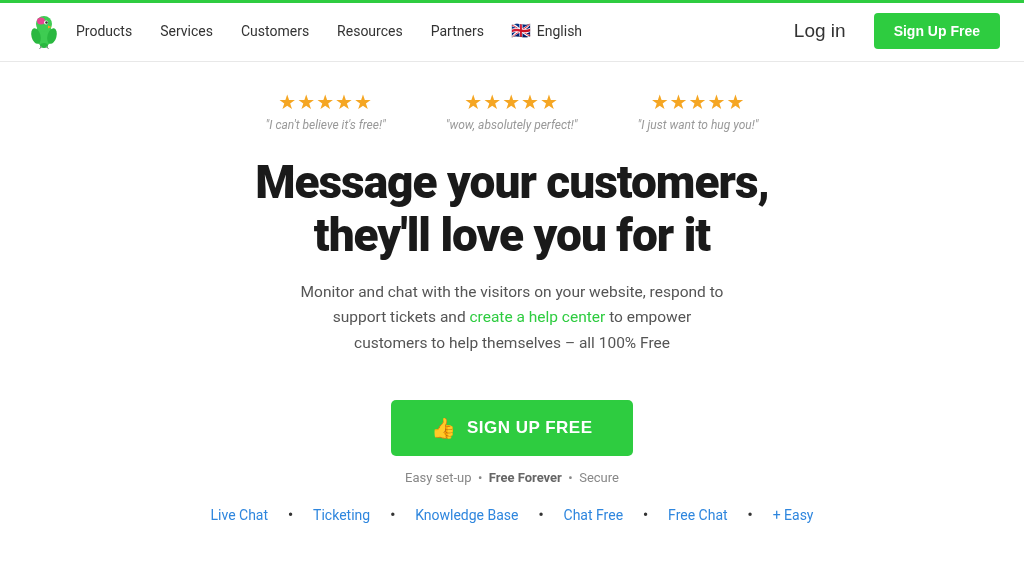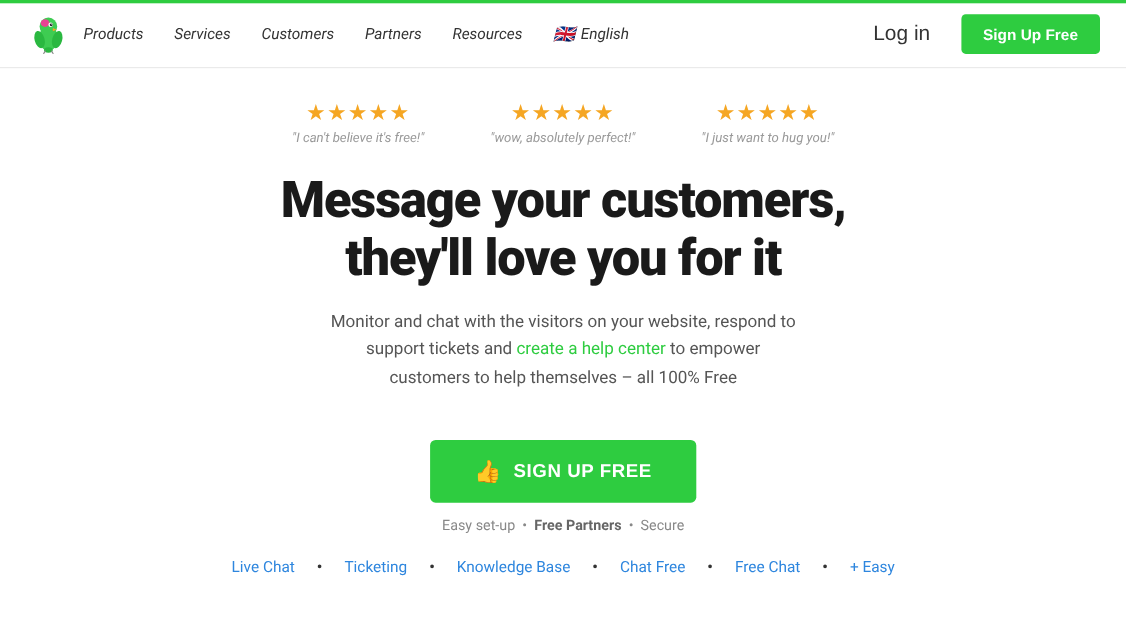--- a/index.html
+++ b/index.html
@@ -30,21 +30,20 @@
       height: 62px;
       border-bottom: 1px solid #e8e8e8;
       position: relative;
       z-index: 10;
     }
     .nav-links {
       display: flex;
       align-items: center;
       gap: 4px;
       flex: 1;
-      font-style: italic;
     }
     .nav-link {
       padding: 8px 12px;
       font-size: 14px;
       color: #333;
       text-decoration: none;
       cursor: pointer;
       white-space: nowrap;
     }
     .nav-lang {
@@ -223,22 +222,22 @@
 
       <line x1="35" y1="74" x2="31" y2="80" stroke="#888" stroke-width="2"></line>
       <line x1="45" y1="74" x2="49" y2="80" stroke="#888" stroke-width="2"></line>
     </svg>
   </div>
 
   <div class="nav-links">
     <a class="nav-link">Products</a>
     <a class="nav-link">Services</a>
     <a class="nav-link">Customers</a>
+    <a class="nav-link">Resources</a>
     <a class="nav-link">Partners</a>
-    <a class="nav-link">Resources</a>
     <div class="nav-lang">
       <span class="flag-icon">🇬🇧</span>
       <span>English</span>
     </div>
   </div>
 
   <div class="nav-actions">
     <button class="btn-login">Log in</button>
     <button class="btn-signup">Sign Up Free</button>
   </div>
@@ -273,21 +272,21 @@
   </p>
 
   <button class="cta-btn">
     <span class="thumb-icon">👍</span>
     <span>SIGN UP FREE</span>
   </button>
 
   <div class="easy-setup">
     <span>Easy set-up</span>
     &nbsp;•&nbsp;
-    <strong>Free Partners</strong>
+    <strong>Free Forever</strong>
     &nbsp;•&nbsp;
     <span>Secure</span>
   </div>
 
   <div class="bottom-links">
     <a>Live Chat</a>
     <span class="dot">•</span>
     <a>Ticketing</a>
     <span class="dot">•</span>
     <a>Knowledge Base</a>

